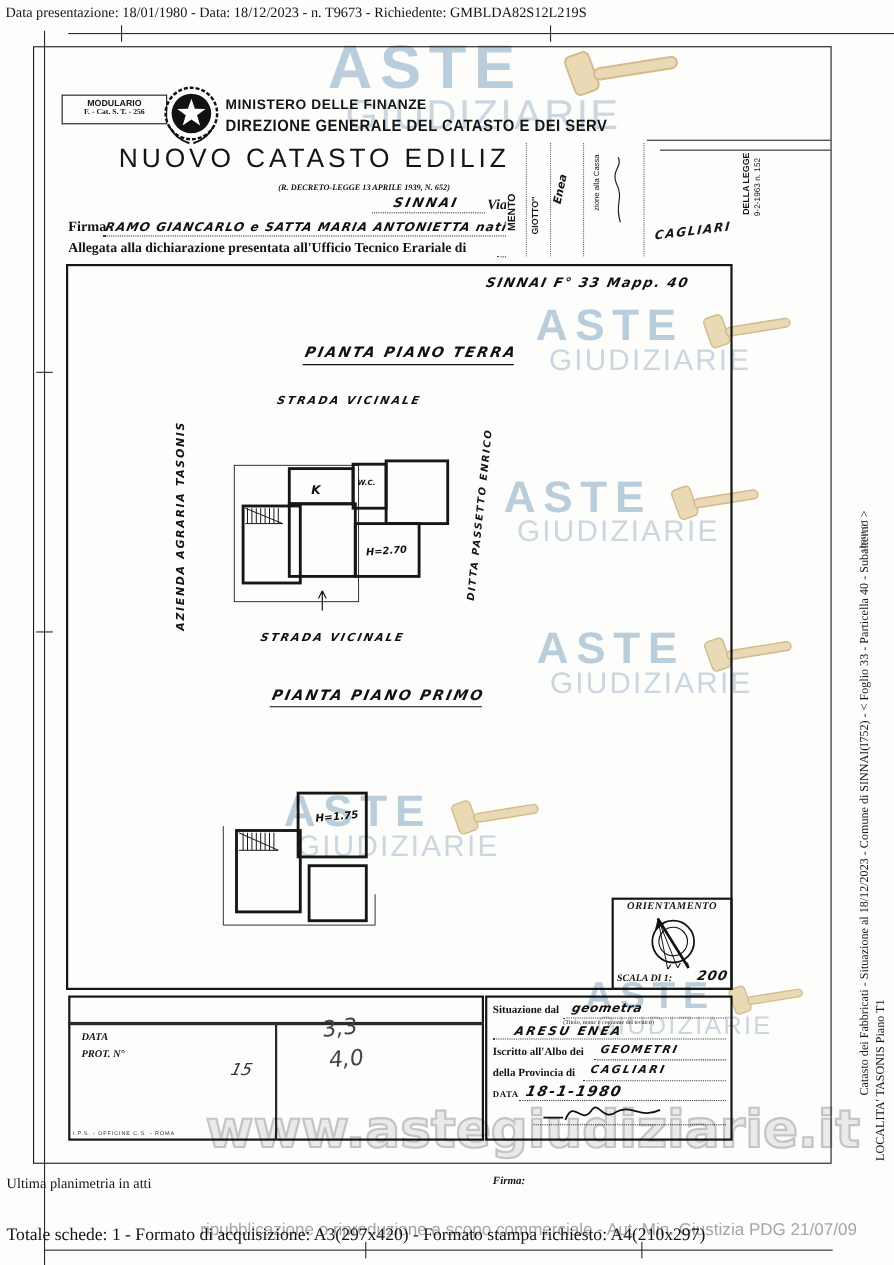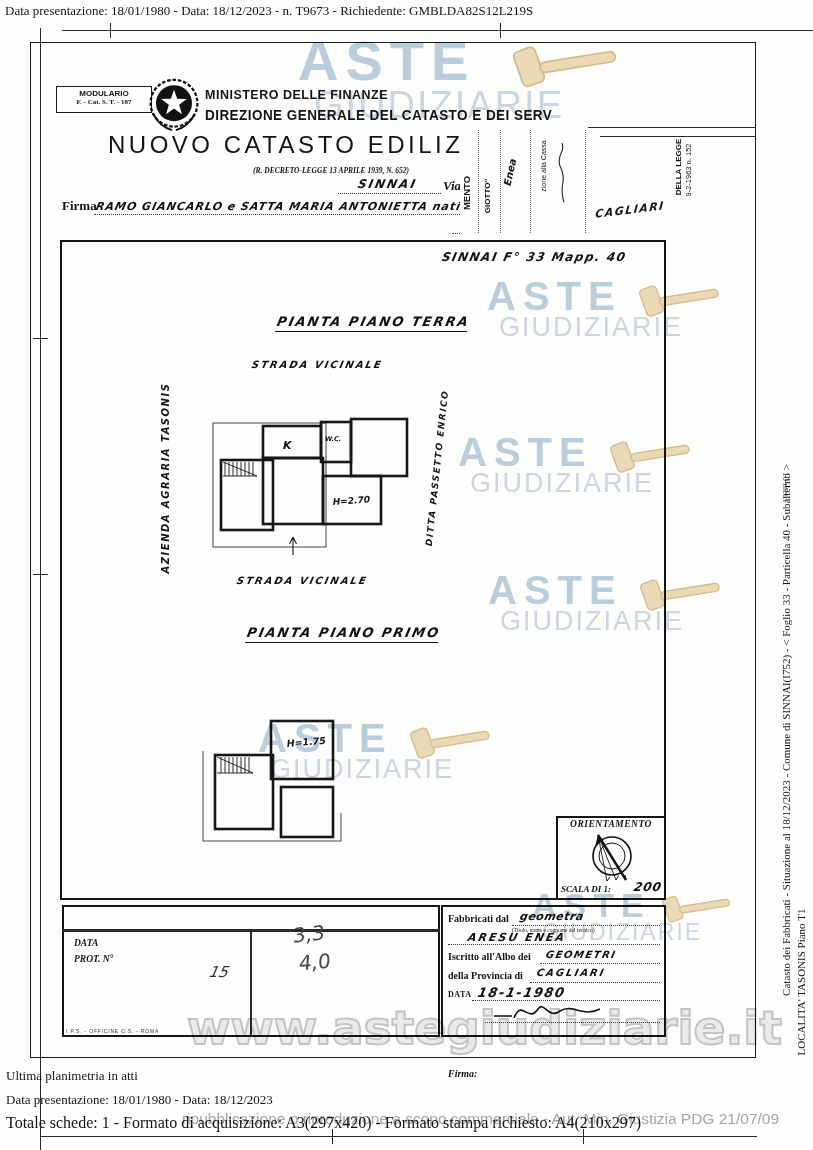--- a/index.html
+++ b/index.html
@@ -49,21 +49,21 @@
   <div class="abs line" style="left:33px;top:338px;width:15px;height:1px;"></div>
   <div class="abs line" style="left:33px;top:574px;width:15px;height:1px;"></div>
   <div class="abs line" style="left:40px;top:1136px;width:717px;height:1px;"></div>
   <div class="abs line" style="left:332px;top:1129px;width:1px;height:15px;"></div>
   <div class="abs line" style="left:583px;top:1129px;width:1px;height:15px;"></div>
 
   <div class="abs" style="left:30px;top:42px;width:726px;height:1016px;border:1.5px solid #1a1a1a;box-sizing:border-box;"></div>
 
   <div class="abs" style="left:56px;top:86px;width:96px;height:27px;border:1.2px solid #1a1a1a;box-sizing:border-box;text-align:center;">
     <div class="sans b" style="font-size:8px;margin-top:2px;">MODULARIO</div>
-    <div class="ser b" style="font-size:7px;">F. - Cat. S. T. - 187</div>
+    <div class="ser b" style="font-size:7px;">F. - Cat. S. T. - 256</div>
   </div>
 
   <svg class="abs" style="left:147px;top:76px;" width="54" height="58" viewBox="0 0 60 64">
     <circle cx="30" cy="30" r="26" fill="none" stroke="#111" stroke-width="2.5" stroke-dasharray="4 2"></circle>
     <circle cx="30" cy="30" r="20" fill="#111"></circle>
     <polygon points="30,15 33.53,25.15 44.27,25.36 35.71,31.85 38.82,42.14 30,36 21.18,42.14 24.29,31.85 15.73,25.36 26.47,25.15" fill="#fff"></polygon>
     <path d="M7 42 Q14 56 28 60 M53 42 Q46 56 32 60" fill="none" stroke="#111" stroke-width="2"></path>
   </svg>
 
   <div class="abs sans b nw" style="left:205px;top:88px;font-size:12.5px;letter-spacing:.5px;">MINISTERO DELLE FINANZE</div>
@@ -72,20 +72,21 @@
   <div class="abs ser b i nw" style="left:253px;top:166px;font-size:7.5px;">(R. DECRETO-LEGGE 13 APRILE 1939, N. 652)</div>
 
   <div class="abs dot" style="left:338px;top:193px;width:103px;"></div>
   <div class="abs hw" style="left:358px;top:177px;font-size:12px;letter-spacing:2px;">SINNAI</div>
   <div class="abs ser b i nw z2" style="left:443px;top:178px;font-size:13px;">Via</div>
 
   <div class="abs ser b nw z2" style="left:62px;top:198px;font-size:13px;">Firma</div>
   <div class="abs dot" style="left:94px;top:214px;width:562px;"></div>
   <div class="abs hw" style="left:96px;top:200px;font-size:11px;">RAMO GIANCARLO e SATTA MARIA ANTONIETTA nati a CAGLIARI il 12/9/941 e</div>
 
+  <div class="abs ser b nw z2" style="left:62px;top:218px;font-size:12.5px;">Allegata alla dichiarazione presentata all'Ufficio Tecnico Erariale di</div>
   <div class="abs dot" style="left:452px;top:233px;width:238px;"></div>
   <div class="abs hw" style="left:497px;top:216px;font-size:12px;letter-spacing:2px;">CAGLIARI</div>
 
   <div class="abs z3" style="left:460px;top:122px;width:235px;height:114px;background:#fdfdfb;"></div>
   <div class="abs line z3" style="left:588px;top:127px;width:167px;height:1px;"></div>
   <div class="abs line z3" style="left:600px;top:136px;width:155px;height:1px;"></div>
   <div class="abs z3" style="left:478px;top:130px;height:103px;border-left:1px dotted #666;"></div>
   <div class="abs z3" style="left:500px;top:130px;height:103px;border-left:1px dotted #666;"></div>
   <div class="abs z3" style="left:530px;top:130px;height:103px;border-left:1px dotted #666;"></div>
   <div class="abs z3" style="left:585px;top:130px;height:103px;border-left:1px dotted #666;"></div>
@@ -166,21 +167,21 @@
   <div class="abs line" style="left:62px;top:929px;width:378px;height:2.5px;"></div>
   <div class="abs line" style="left:250px;top:930px;width:1.5px;height:106px;"></div>
   <div class="abs ser b i nw" style="left:74px;top:938px;font-size:9.5px;">DATA</div>
   <div class="abs ser b i nw" style="left:74px;top:954px;font-size:9.5px;">PROT. N°</div>
   <div class="abs" style="left:210px;top:963px;font-family:'DejaVu Sans',sans-serif;font-style:italic;font-size:15px;color:#333;transform:skewX(-14deg);">15</div>
   <div class="abs" style="left:293px;top:922px;font-family:'DejaVu Sans',sans-serif;font-size:20px;color:#444;transform:rotate(-6deg) skewX(-8deg);">3,3</div>
   <div class="abs" style="left:299px;top:950px;font-family:'DejaVu Sans',sans-serif;font-size:20px;color:#444;transform:rotate(-4deg) skewX(-8deg);">4,0</div>
   <div class="abs sans nw" style="left:66px;top:1028px;font-size:5px;letter-spacing:.8px;color:#333;">I.P.S. - OFFICINE C.S. - ROMA</div>
 
   <div class="abs bx" style="left:441px;top:905px;width:225px;height:132px;"></div>
-  <div class="abs ser b nw" style="left:448px;top:913px;font-size:10px;">Fabbricati dal</div>
+  <div class="abs ser b nw" style="left:448px;top:913px;font-size:10px;">Situazione dal</div>
   <div class="abs dot" style="left:512px;top:925px;width:148px;"></div>
   <div class="abs hw" style="left:520px;top:910px;font-size:11px;letter-spacing:.5px;">geometra</div>
   <div class="abs ser nw" style="left:512px;top:927px;font-size:5.5px;">(Titolo, nome e cognome del tecnico)</div>
   <div class="abs dot" style="left:448px;top:944px;width:212px;"></div>
   <div class="abs hw" style="left:468px;top:931px;font-size:11px;letter-spacing:2px;">ARESU ENEA</div>
   <div class="abs ser b nw" style="left:448px;top:951px;font-size:10px;">Iscritto all'Albo dei</div>
   <div class="abs dot" style="left:540px;top:963px;width:120px;"></div>
   <div class="abs hw" style="left:546px;top:949px;font-size:10px;letter-spacing:1.5px;">GEOMETRI</div>
   <div class="abs ser b nw" style="left:448px;top:970px;font-size:10px;">della Provincia di</div>
   <div class="abs dot" style="left:530px;top:982px;width:130px;"></div>
@@ -188,21 +189,20 @@
   <div class="abs ser b nw" style="left:448px;top:990px;font-size:8px;letter-spacing:.5px;">DATA</div>
   <div class="abs dot" style="left:472px;top:1000px;width:188px;"></div>
   <div class="abs hw" style="left:478px;top:985px;font-size:13px;letter-spacing:1.5px;">18-1-1980</div>
   <div class="abs ser b i nw" style="left:448px;top:1048px;font-size:10px;margin-top:20px;">Firma:</div>
   <div class="abs dot" style="left:485px;top:1022px;width:175px;"></div>
   <svg class="abs" style="left:492px;top:1002px;" width="112" height="22" viewBox="0 0 112 22">
     <path d="M2 14 H20 M22 16 C30 -4 36 22 46 7 C52 -2 56 18 68 9 C82 1 90 16 108 7" fill="none" stroke="#111" stroke-width="1.6"></path>
   </svg>
 
   <div class="abs ser nw z2" style="left:6px;top:1068px;font-size:13px;">Ultima planimetria in atti</div>
-  <div class="abs ser nw z2" style="left:6px;top:1092px;font-size:13px;">Data presentazione: 18/01/1980 - Data: 18/12/2023</div>
   <div class="abs ser nw z2" style="left:6px;top:1114px;font-size:16px;">Totale schede: 1 - Formato di acquisizione: A3(297x420) - Formato stampa richiesto: A4(210x297)</div>
 
   <div class="abs ser rot" style="left:786px;top:730px;font-size:11px;">Catasto dei Fabbricati - Situazione al 18/12/2023 - Comune di SINNAI(I752) - &lt;  Foglio 33 - Particella 40 - Subalterno  &gt;</div>
   <div class="abs ser rot" style="left:801px;top:982px;font-size:11px;">LOCALITA' TASONIS Piano T1</div>
   <div class="abs ser" style="left:786px;top:487px;transform:translate(-50%,-50%) rotate(90deg);font-size:9px;color:#444;white-space:nowrap;">10 metri</div>
 
   <div class="abs wm" style="left:298px;top:36px;">
     <div style="position:relative;">
       <span class="wm-aste" style="font-size:56px;">ASTE</span>
       <svg style="position:absolute;left:210px;top:6px;" width="116" height="52" viewBox="0 0 64 30">

